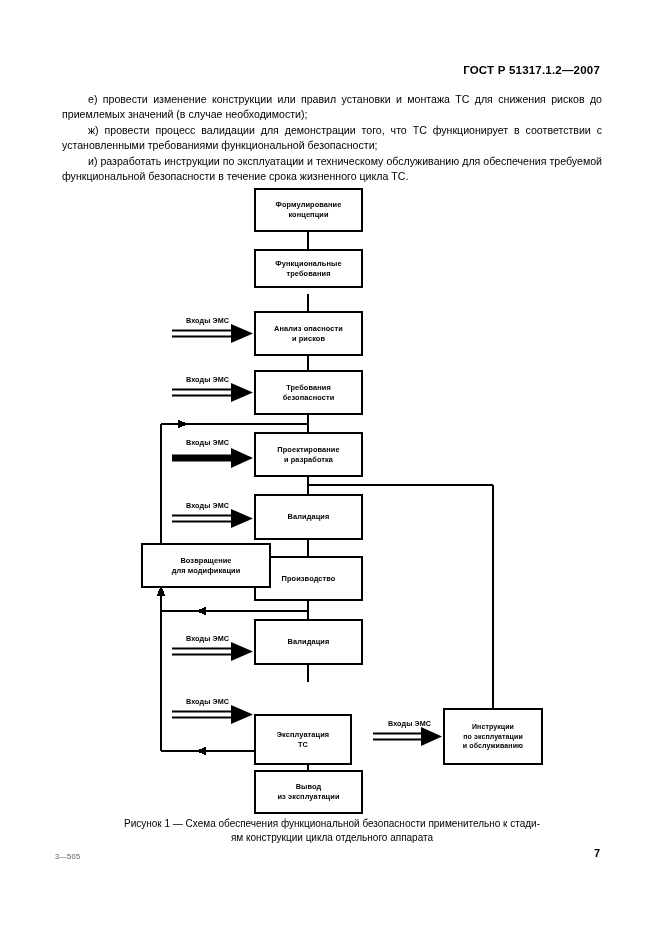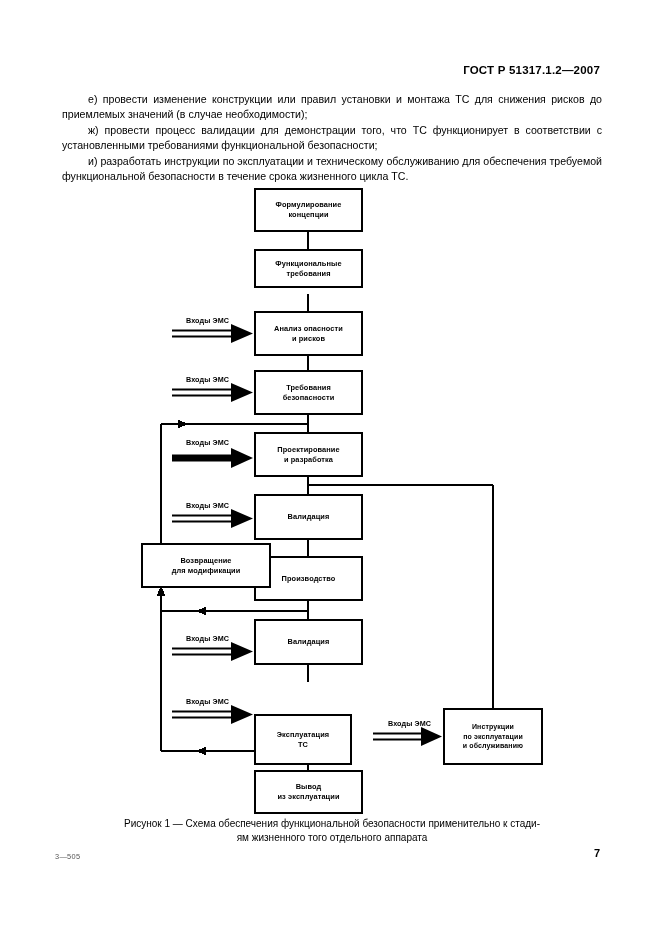--- a/index.html
+++ b/index.html
@@ -214,19 +214,19 @@
     <div class="emc-label" style="left:170px;top:438px;">Входы ЭМС</div>
     <div class="emc-label" style="left:170px;top:501px;">Входы ЭМС</div>
     <div class="emc-label" style="left:170px;top:634px;">Входы ЭМС</div>
     <div class="emc-label" style="left:170px;top:697px;">Входы ЭМС</div>
     <div class="emc-label" style="left:372px;top:719px;">Входы ЭМС</div>
 
   </div>
 
   <div class="caption">
     <span class="l1">Рисунок 1 — Схема  обеспечения функциональной безопасности применительно к стади-</span>
-    <span class="l2">ям  жизненного  того  отдельного  аппарата</span>
+    <span class="l2">ям  конструкции  цикла  отдельного  аппарата</span>
   </div>
 
   <div class="footer-left">3—505</div>
   <div class="footer-right">7</div>
 
 </div>
 
 </body></html>

